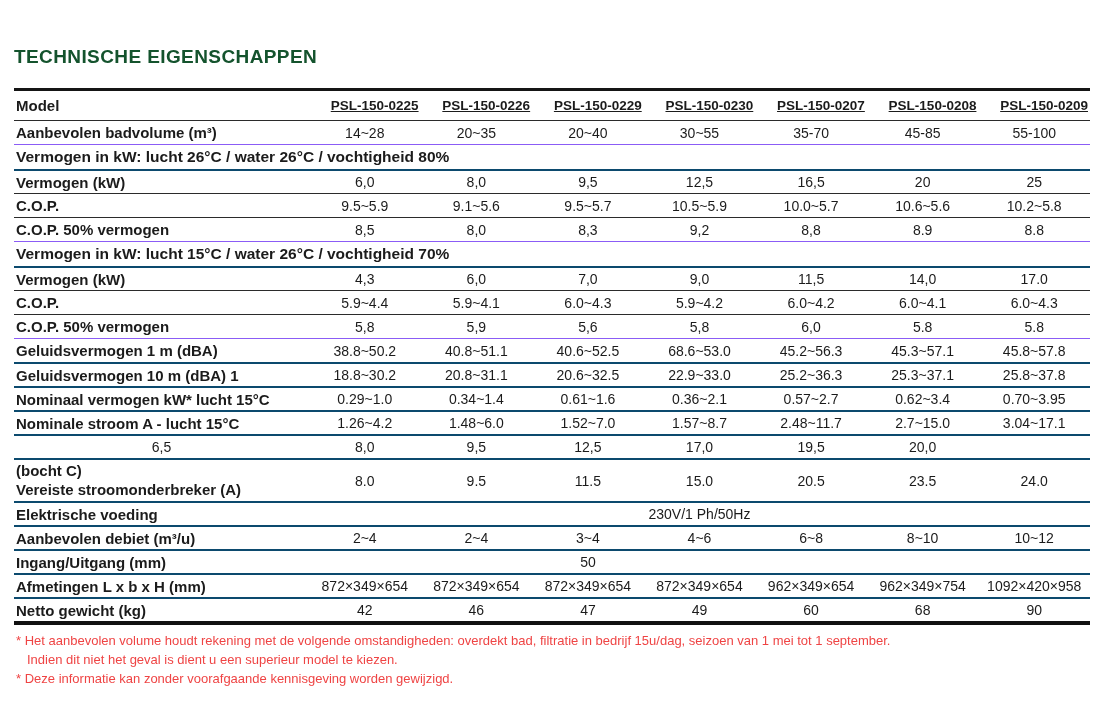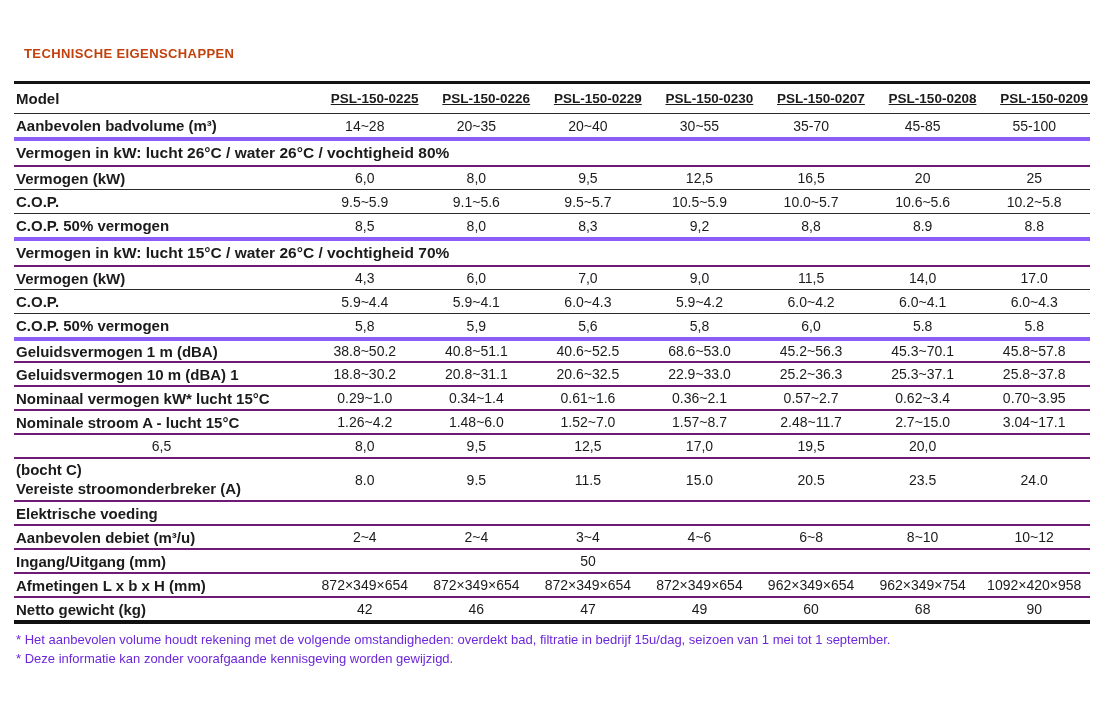--- a/index.html
+++ b/index.html
@@ -6,56 +6,56 @@
   html, body { margin: 0; padding: 0; }
   body {
     width: 1100px; height: 720px;
     background: #ffffff;
     color: #1b1b1b;
     font-family: "Liberation Sans", sans-serif;
     -webkit-font-smoothing: antialiased;
   }
   .page { padding: 46px 10px 0 14px; }
   .title {
-    font-size: 13px; font-weight: bold; letter-spacing: 0.4px;
-    margin: 0 0 6px 10px; color: #c2410c;
+    font-size: 19px; font-weight: bold; letter-spacing: 0.4px;
+    margin: 0 0 6px 0; color: #14532d;
   }
   .spec-table {
     width: 1076px;
     border-top: 3px solid #151515;
     border-bottom: 4px solid #111111;
     margin-top: 20px;
   }
   .row {
     display: grid;
     grid-template-columns: 295px repeat(7, 1fr);
     align-items: center;
     min-height: 24px;
   }
   .row.model-row { min-height: 29px; }
   .row.tall-row { min-height: 43px; }
   .t-thin  { border-top: 1.5px solid #2b2b2b; }
-  .t-med   { border-top: 2px solid #701a75; }
-  .t-thick { border-top: 4px solid #8b5cf6; }
+  .t-med   { border-top: 2px solid #0c4a6e; }
+  .t-thick { border-top: 1px solid #8b5cf6; }
   .cell { padding: 1px 2px; }
   .label {
     font-weight: bold; font-size: 15px; padding-left: 2px;
     white-space: nowrap;
   }
   .label .sub-line { display: block; line-height: 1.25; }
   .val { text-align: center; font-size: 14px; }
   .model-name { font-weight: bold; font-size: 13.5px; text-align: right; text-decoration: underline; }
   .section-head {
     grid-column: 1 / 9;
     font-weight: bold; font-size: 15.5px;
     padding: 3px 0 3px 2px;
   }
   .merged-all { grid-column: 2 / 9; text-align: center; font-size: 14px; }
   .merged-col3 { grid-column: 4 / 5; text-align: center; font-size: 14px; }
-  .notes { margin: 7px 0 0 2px; font-size: 13px; line-height: 1.45; color: #6d28d9; }
+  .notes { margin: 7px 0 0 2px; font-size: 13px; line-height: 1.45; color: #ef4444; }
   .note-line { white-space: nowrap; }
   .note-cont { padding-left: 11px; }
 </style>
 </head>
 <body>
 
 <div class="page">
   <h1 class="title">TECHNISCHE EIGENSCHAPPEN</h1>
 
   <div class="spec-table">
@@ -156,21 +156,21 @@
       <div class="cell val">5.8</div>
     </div>
 
     <div class="row t-thick">
       <div class="cell label">Geluidsvermogen 1 m (dBA)</div>
       <div class="cell val">38.8~50.2</div>
       <div class="cell val">40.8~51.1</div>
       <div class="cell val">40.6~52.5</div>
       <div class="cell val">68.6~53.0</div>
       <div class="cell val">45.2~56.3</div>
-      <div class="cell val">45.3~70.1</div>
+      <div class="cell val">45.3~57.1</div>
       <div class="cell val">45.8~57.8</div>
     </div>
 
     <div class="row t-med">
       <div class="cell label">Geluidsvermogen 10 m (dBA) 1</div>
       <div class="cell val">18.8~30.2</div>
       <div class="cell val">20.8~31.1</div>
       <div class="cell val">20.6~32.5</div>
       <div class="cell val">22.9~33.0</div>
       <div class="cell val">25.2~36.3</div>
@@ -219,20 +219,21 @@
       <div class="cell val">9.5</div>
       <div class="cell val">11.5</div>
       <div class="cell val">15.0</div>
       <div class="cell val">20.5</div>
       <div class="cell val">23.5</div>
       <div class="cell val">24.0</div>
     </div>
 
     <div class="row t-med">
       <div class="cell label">Elektrische voeding</div>
+      <div class="cell merged-all">230V/1 Ph/50Hz</div>
     </div>
 
     <div class="row t-med">
       <div class="cell label">Aanbevolen debiet (m³/u)</div>
       <div class="cell val">2~4</div>
       <div class="cell val">2~4</div>
       <div class="cell val">3~4</div>
       <div class="cell val">4~6</div>
       <div class="cell val">6~8</div>
       <div class="cell val">8~10</div>
@@ -263,15 +264,16 @@
       <div class="cell val">49</div>
       <div class="cell val">60</div>
       <div class="cell val">68</div>
       <div class="cell val">90</div>
     </div>
 
   </div>
 
   <div class="notes">
     <div class="note-line">* Het aanbevolen volume houdt rekening met de volgende omstandigheden: overdekt bad, filtratie in bedrijf 15u/dag, seizoen van 1 mei tot 1 september.</div>
+    <div class="note-line note-cont">Indien dit niet het geval is dient u een superieur model te kiezen.</div>
     <div class="note-line">* Deze informatie kan zonder voorafgaande kennisgeving worden gewijzigd.</div>
   </div>
 </div>
 
 </body></html>

